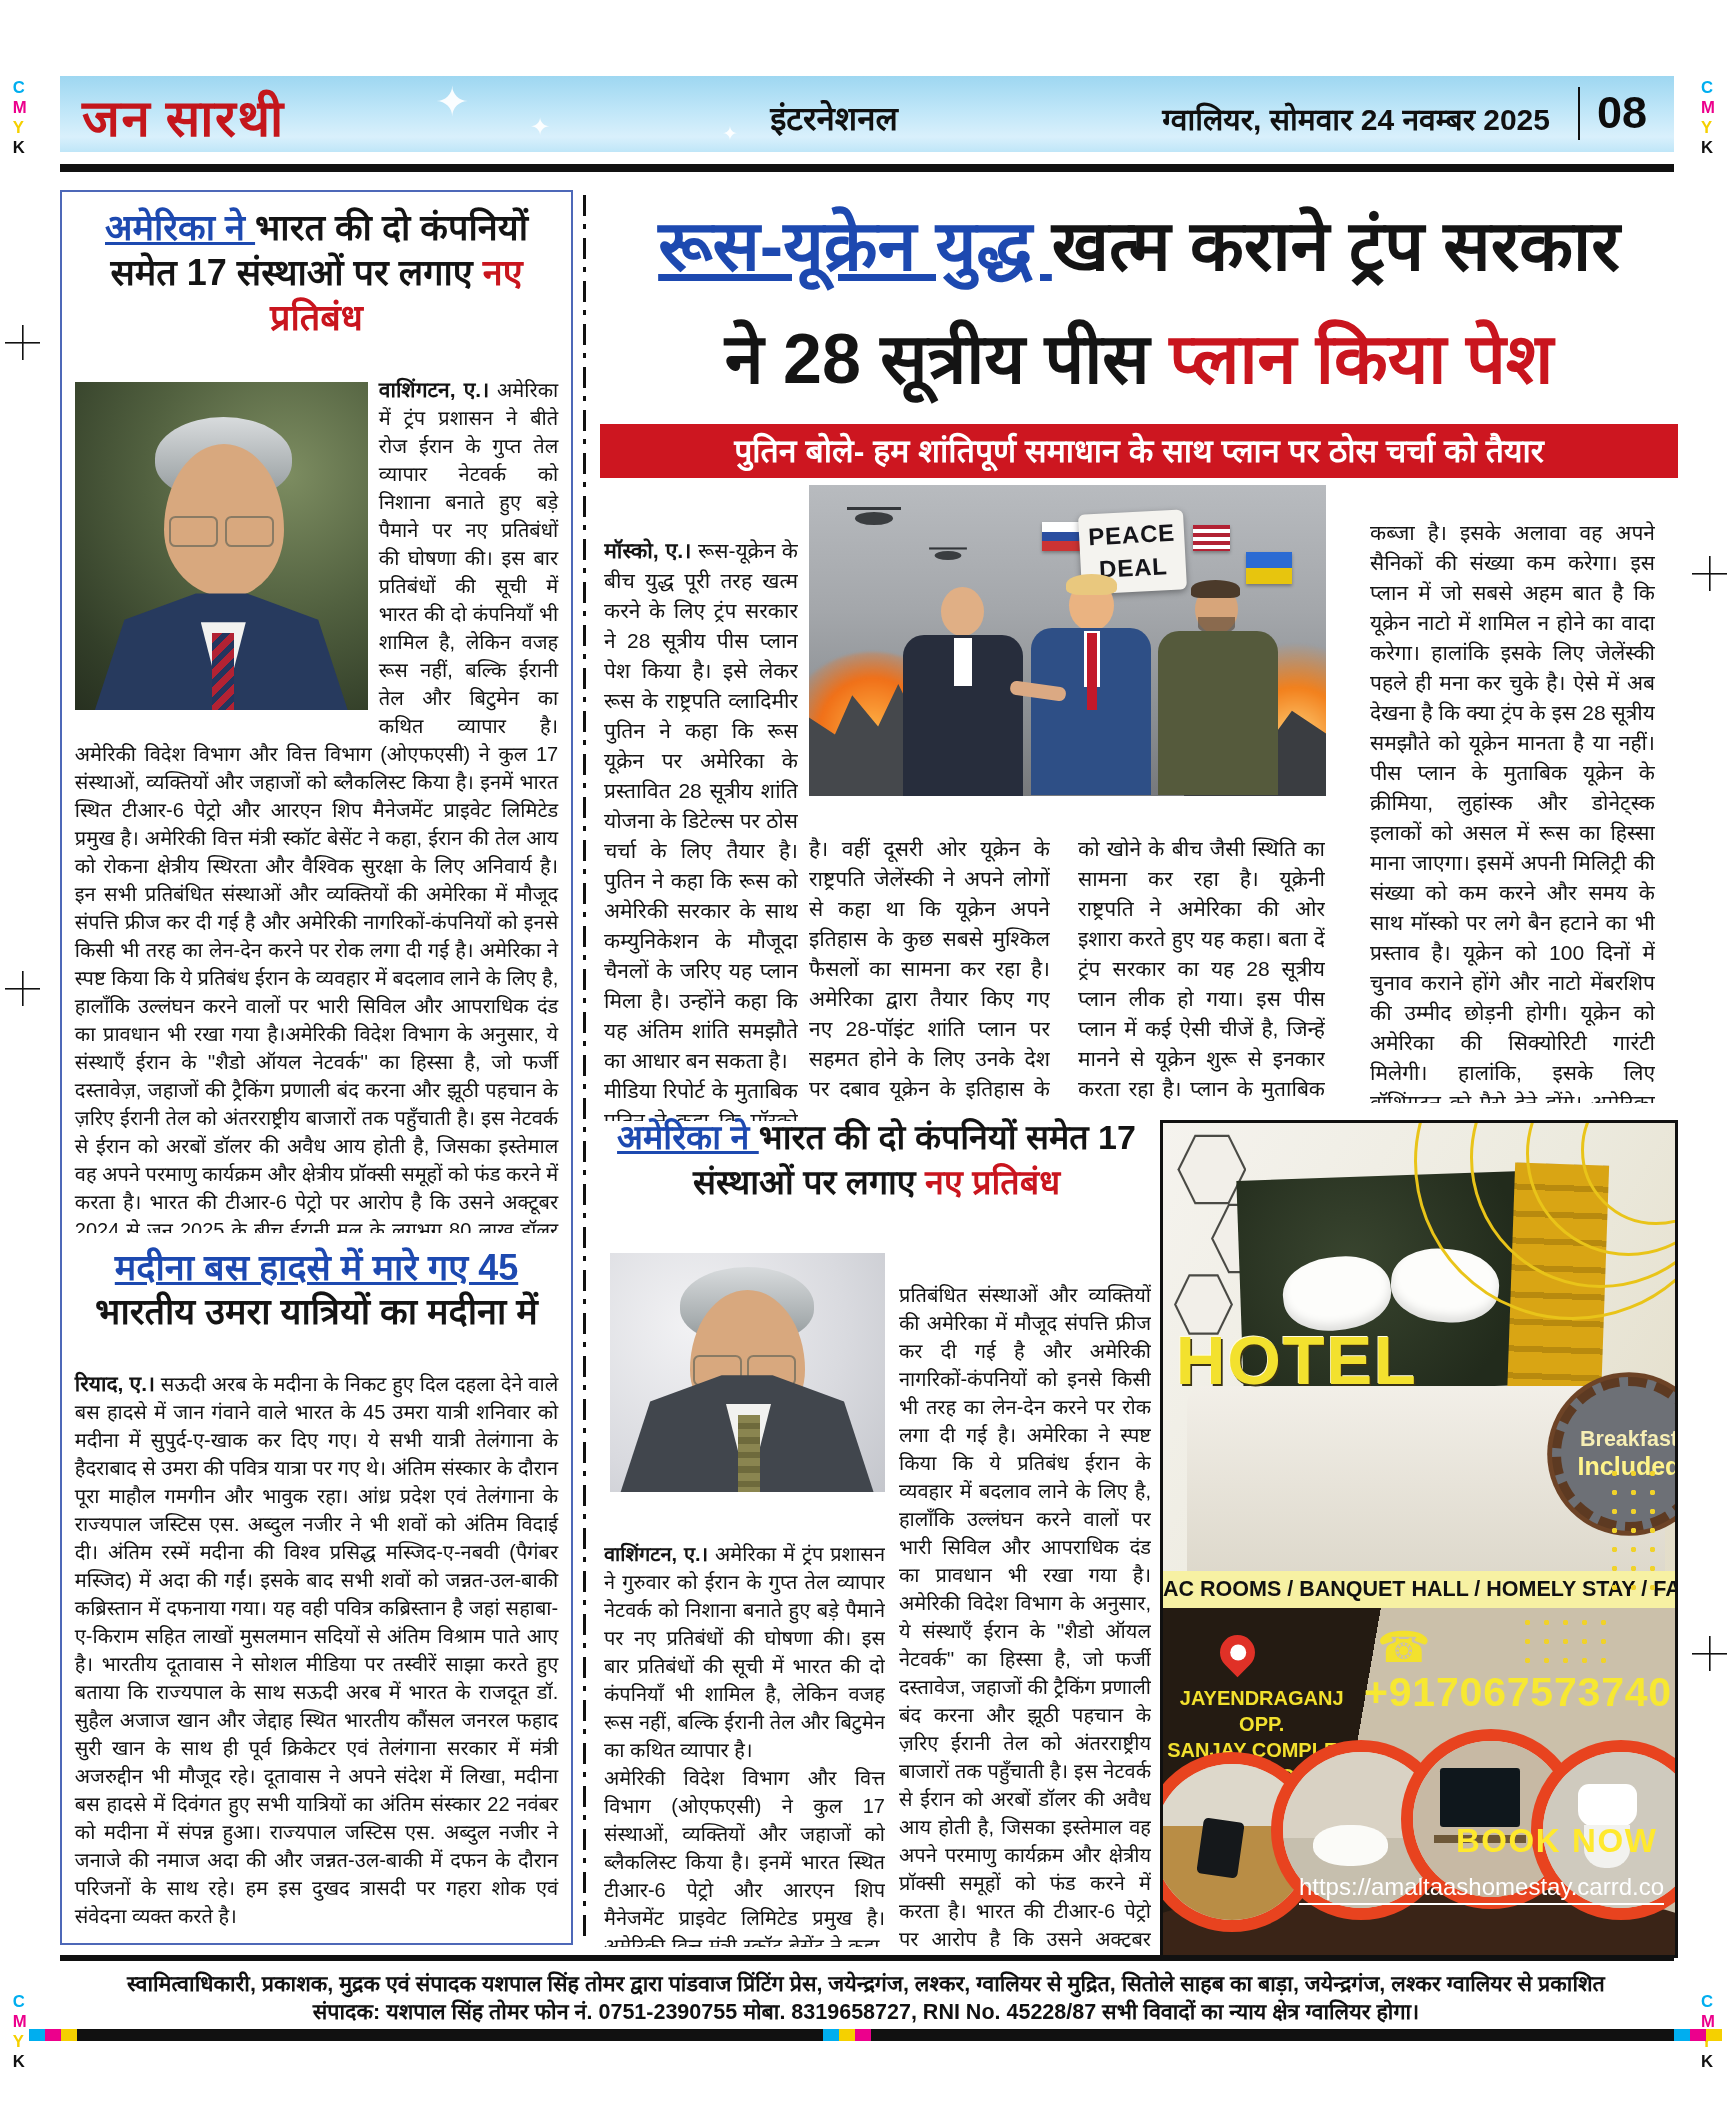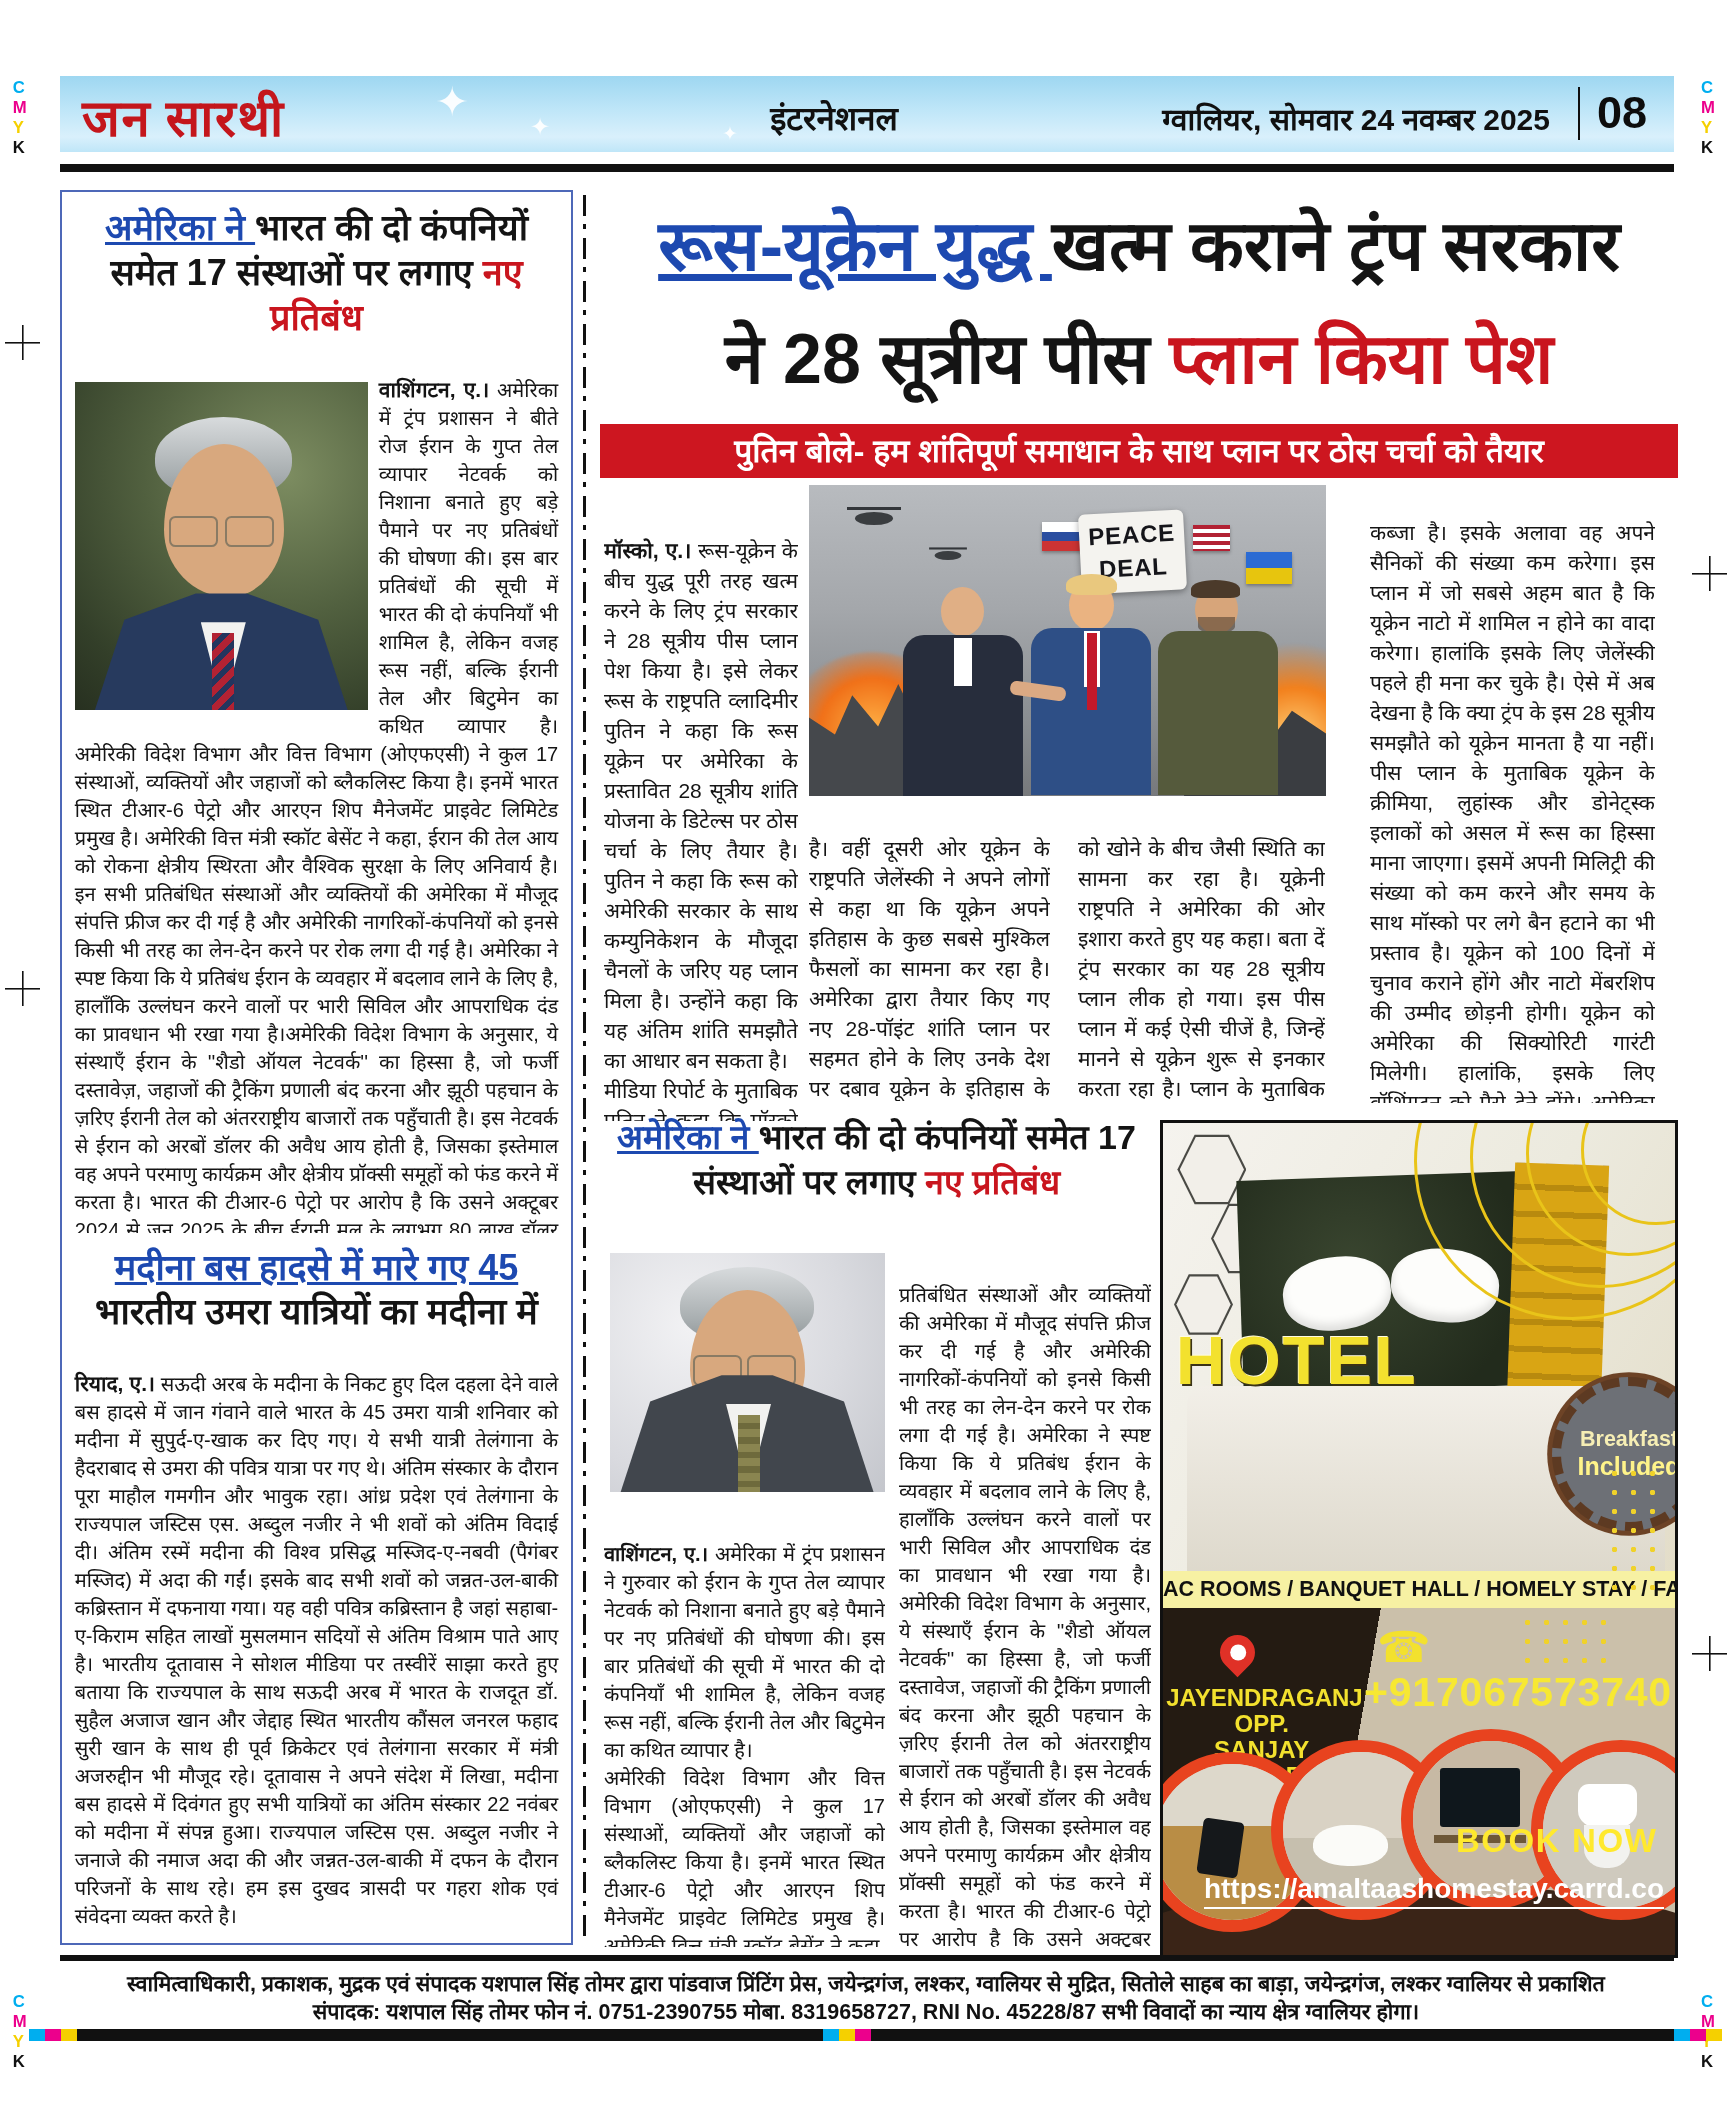--- a/index.html
+++ b/index.html
@@ -94,27 +94,27 @@
     display:flex;flex-direction:column;align-items:center;justify-content:center;}
   .badge .b1{color:#f6eeb4;font-size:21.5px;font-weight:bold;}
   .badge .b2{color:#fff48a;font-size:25px;font-weight:bold;}
   .strip{position:absolute;left:0;top:448px;width:100%;height:37px;background:#f7f1a3;
     text-align:center;font-size:21.5px;font-weight:bold;color:#111;line-height:37px;white-space:nowrap;}
   .adlower{position:absolute;left:0;top:485px;width:100%;height:348px;
     background:linear-gradient(100deg,#241b12 0 38%,#cbc0aa 38% 100%);}
   .adwave{position:absolute;left:-10%;bottom:-56px;width:120%;height:128px;background:#3a2417;border-radius:50% 50% 0 0;}
   .pin{position:absolute;left:57px;top:27px;width:35px;height:35px;background:#e03127;border-radius:50% 50% 50% 0;transform:rotate(-45deg);}
   .pin i{position:absolute;left:9.6px;top:9.6px;width:16px;height:16px;background:#fff;border-radius:50%;display:block;}
-  .addr{position:absolute;left:3.2px;top:77px;width:191px;text-align:center;color:#f3e12e;font-weight:bold;font-size:24px;line-height:26px;}
+  .addr{position:absolute;left:3.2px;top:77px;width:191px;text-align:center;color:#f3e12e;font-weight:bold;font-size:20px;line-height:26px;}
   .adphone-ic{position:absolute;left:214px;top:14.4px;color:#f3e12e;font-size:43px;}
   .adphone{position:absolute;left:201px;top:61px;width:303px;text-align:center;color:#f7e832;font-weight:bold;font-size:41px;letter-spacing:0.8px;}
   .dots{position:absolute;background-image:radial-gradient(#f0d22a 2.6px,transparent 3px);background-size:19px 19px;}
   .ring{position:absolute;width:156px;height:156px;border-radius:50%;border:12px solid #e8431f;overflow:hidden;background:#d8d2c4;}
   .booknow{position:absolute;right:17.5px;top:214px;color:#ffe92e;font-size:33px;font-weight:bold;letter-spacing:1.6px;}
-  .adurl{position:absolute;right:11px;top:265px;color:#ffffff;font-size:28px;font-weight:bold;border-bottom:2.4px solid #fff;padding-bottom:1.6px;}
+  .adurl{position:absolute;right:11px;top:265px;color:#ffffff;font-size:24px;font-weight:normal;border-bottom:2.4px solid #fff;padding-bottom:1.6px;}
   
   .foot{left:0;width:1732px;text-align:center;font-size:21.5px;font-weight:bold;color:#111;}
 </style>
 </head>
 <body>
 
 <div class="page">
 
   <div class="abs cmyk" style="left:12.8px;top:78px;">
     <span style="color:#00aeef">C</span>

